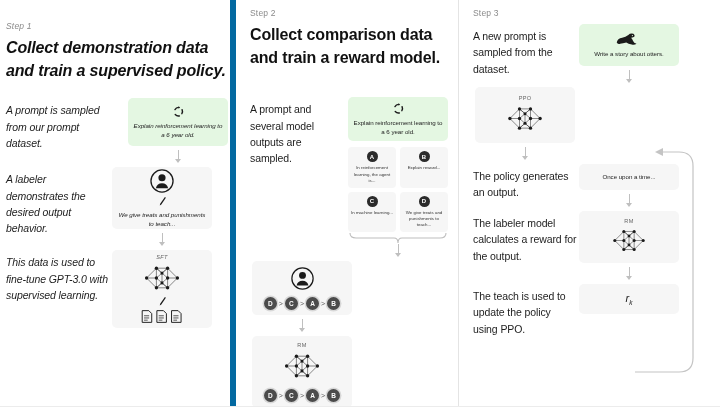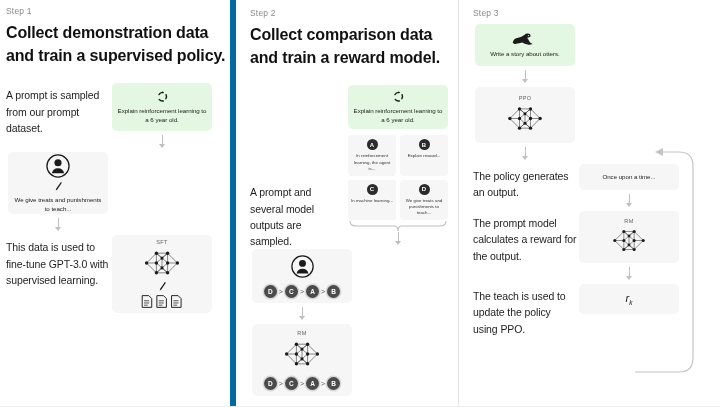--- a/index.html
+++ b/index.html
@@ -5,21 +5,21 @@
   html,body{margin:0;padding:0;}
   body{
     width:720px;height:407px;overflow:hidden;
     background:#ffffff;
     font-family:"Liberation Sans","DejaVu Sans",sans-serif;
     color:#1b1b1b;
     -webkit-font-smoothing:antialiased;
   }
   .board{position:relative;width:720px;height:407px;display:flex;}
   .col{position:relative;height:407px;box-sizing:border-box;}
-  .col1{width:230px;padding:6px 0 0 6px;}
+  .col1{width:230px;padding:21px 0 0 6px;font-style:italic;}
   .col2{width:228px;padding:8px 0 0 14px;border-left:6px solid #0369a1;}
   .col3{width:262px;padding:8px 0 0 14px;border-left:1px solid #e4e4e4;}
 
   .step-label{font-size:8.5px;color:#8a8a8a;letter-spacing:.2px;margin:0 0 6px 0;}
   .step-title{font-size:16px;font-weight:bold;line-height:1.42;margin:0;letter-spacing:-.15px;color:#111;}
 
   .rows{position:relative;margin-top:14px;}
   .row{display:flex;align-items:flex-start;}
   .desc{font-size:10.5px;line-height:1.55;color:#1d1d1d;letter-spacing:-.1px;}
   .c1 .desc{width:104px;padding-top:4px;}
@@ -67,21 +67,21 @@
 <body>
 
 <div class="board">
 
   <div class="col col1 c1">
     <div class="step-label">Step 1</div>
     <div class="step-title">Collect demonstration data and train a supervised policy.</div>
 
     <div class="rows">
 
-      <div class="row" style="margin-top:16px;">
+      <div class="row" style="margin-top:16px;justify-content:space-between;">
         <div class="desc">A prompt is sampled from our prompt dataset.</div>
         <div class="flow">
           <div class="card green" style="height:48px;">
             <span>
               <svg width="13" height="13" viewBox="0 0 24 24">
                 <g fill="none" stroke="#1b1b1b" stroke-width="2.6" stroke-linecap="round">
                   <path d="M5.5 8.5 A8 8 0 0 1 12 4.4"></path>
                   <path d="M18.6 8.6 A8 8 0 0 1 18.2 16"></path>
                   <path d="M13.6 20.2 A8 8 0 0 1 6 17.6"></path>
                 </g>
@@ -93,20 +93,21 @@
           <div class="gap"></div>
           <div class="arrow">
               <div class="shaft"></div>
               <div class="head"></div>
             </div>
           <div class="gap"></div>
         </div>
       </div>
 
       <div class="row">
+        <div class="desc">A labeler demonstrates the desired output behavior.</div>
         <div class="flow">
           <div class="card" style="height:62px;">
             <span>
               <svg width="26" height="26" viewBox="0 0 40 40">
                 <circle cx="20" cy="20" r="17" fill="none" stroke="#1b1b1b" stroke-width="2"></circle>
                 <circle cx="20" cy="15" r="5.5" fill="#1b1b1b"></circle>
                 <path d="M10.5 31 a9.8 9.8 0 0 1 19 0 z" fill="#1b1b1b"></path>
               </svg>
             </span>
             <span style="margin-top:2px;">
@@ -173,21 +174,21 @@
       </div>
     </div>
   </div>
 
   <div class="col col2 c2">
     <div class="step-label">Step 2</div>
     <div class="step-title">Collect comparison data and train a reward model.</div>
 
     <div class="rows">
 
-      <div class="row" style="margin-top:16px;align-items:flex-end;">
+      <div class="row" style="margin-top:28px;">
         <div class="desc">A prompt and several model outputs are sampled.</div>
         <div class="flow">
           <div class="card green" style="height:44px;">
             <span>
               <svg width="13" height="13" viewBox="0 0 24 24">
                 <g fill="none" stroke="#1b1b1b" stroke-width="2.6" stroke-linecap="round">
                   <path d="M5.5 8.5 A8 8 0 0 1 12 4.4"></path>
                   <path d="M18.6 8.6 A8 8 0 0 1 18.2 16"></path>
                   <path d="M13.6 20.2 A8 8 0 0 1 6 17.6"></path>
                 </g>
@@ -296,20 +297,21 @@
       </div>
     </div>
   </div>
 
   <div class="col col3 c3">
     <div class="step-label">Step 3</div>
 
     <div class="rows" style="margin-top:6px;">
 
       <div class="row">
+        <div class="desc">A new prompt is sampled from the dataset.</div>
         <div class="flow">
           <div class="card green" style="height:42px;">
             <span>
               <svg width="30" height="14" viewBox="0 0 44 20">
                 <path d="M4 15 q1-6 8-7 q5-1 9-4 q2-2 5-2 q3 0 4 2 q1 2-1 3 q-2 1-4 1 q2 2 3 5 q1 3 5 4 q-3 2-7 1 q-5-1-8-3 q-5 1-9 2 q-3 1-5-2 z" fill="#1b1b1b"></path>
                 <circle cx="27" cy="5" r=".9" fill="#e4f7e2"></circle>
               </svg>
             </span>
             <div class="ctext">Write a story about otters.</div>
           </div>
@@ -364,21 +366,21 @@
           <div class="gap"></div>
           <div class="arrow">
               <div class="shaft"></div>
               <div class="head"></div>
             </div>
           <div class="gap"></div>
         </div>
       </div>
 
       <div class="row">
-        <div class="desc">The prompt model calculates a reward for the output.</div>
+        <div class="desc">The labeler model calculates a reward for the output.</div>
         <div class="flow">
           <div class="card" style="height:52px;">
             <div class="clabel">RM</div>
             <span>
               <svg width="40" height="31" viewBox="0 0 60 48">
                 <g stroke="#444" stroke-width=".9" fill="none">
                   <path d="M8 24 L22 10 M8 24 L22 24 M8 24 L22 38 M22 10 L38 10 M22 10 L38 24 M22 24 L38 10 M22 24 L38 38 M22 38 L38 24 M22 38 L38 38 M38 10 L52 24 M38 24 L52 24 M38 38 L52 24 M22 10 L22 38 M38 10 L38 38 M30 17 L22 10 M30 17 L38 10 M30 31 L22 38 M30 31 L38 38 M30 17 L30 31"></path>
                 </g>
                 <g fill="#1b1b1b">
                   <circle cx="8" cy="24" r="2.4"></circle>

